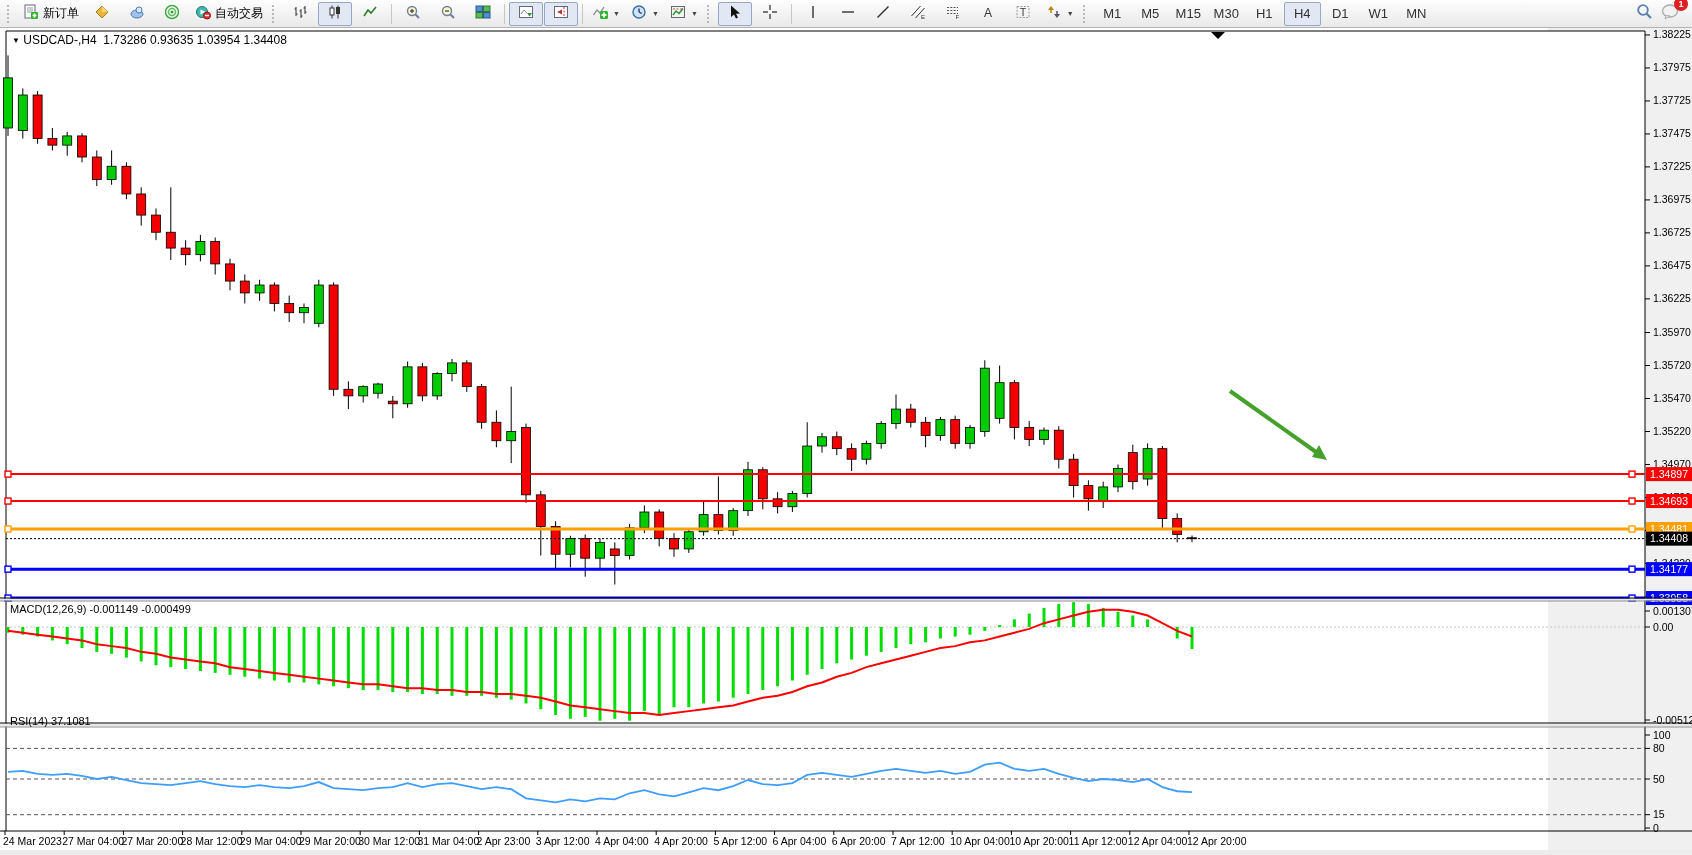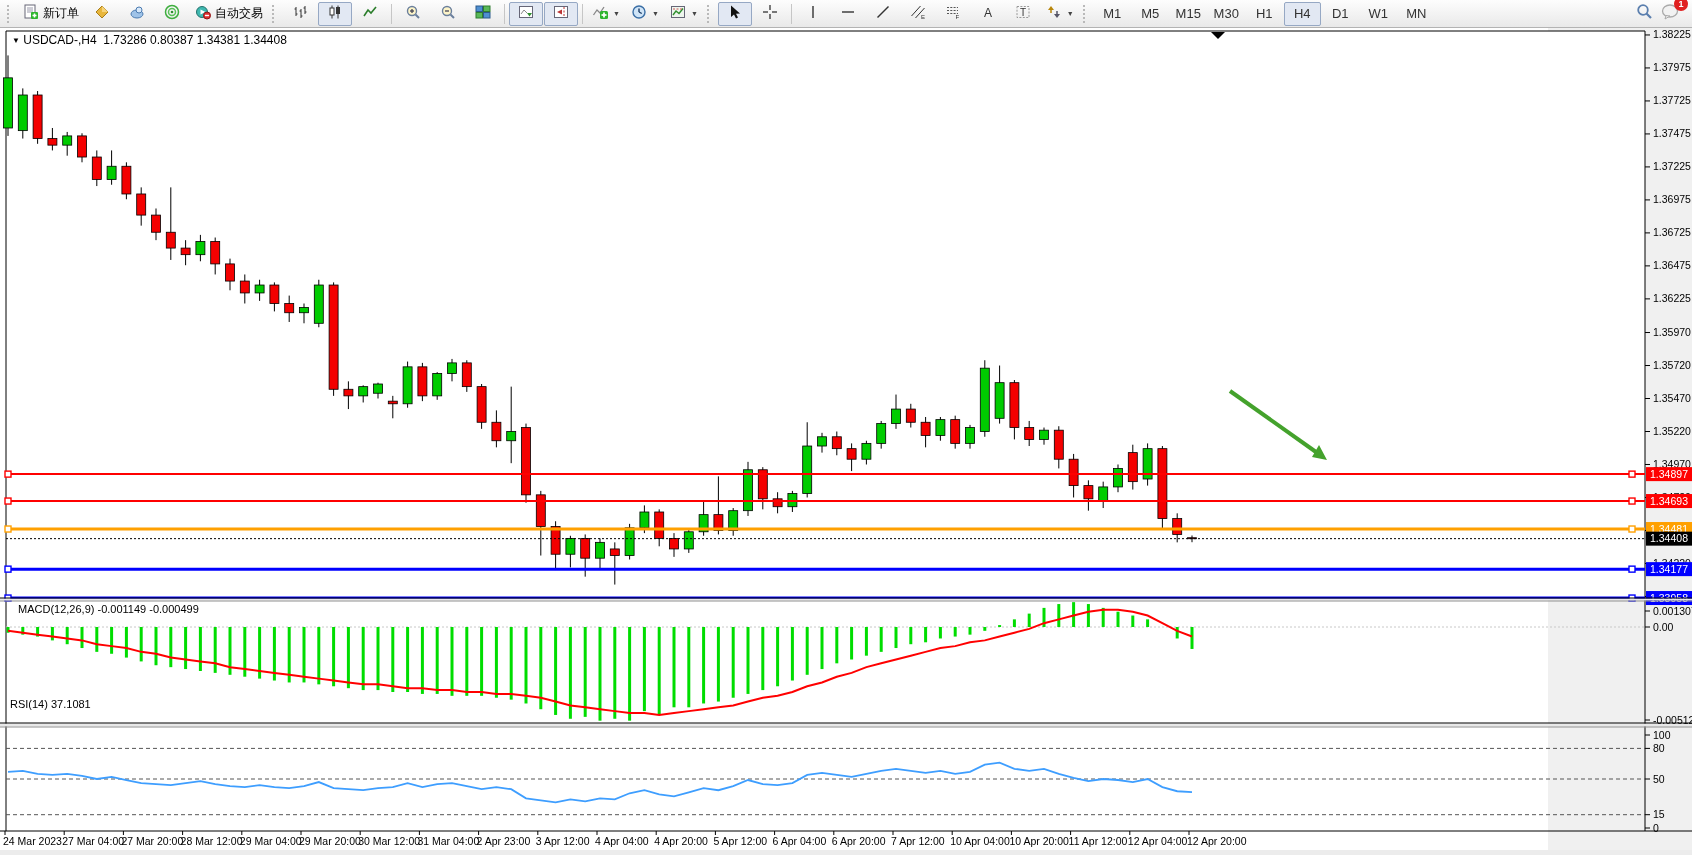--- a/index.html
+++ b/index.html
@@ -745,17 +745,17 @@
         <text x="1068.6000000000001" y="817">11 Apr 12:00</text>
         <line x1="1129.8" y1="803" x2="1129.8" y2="807" stroke="#000"></line>
         <text x="1127.8" y="817">12 Apr 04:00</text>
         <line x1="1189" y1="803" x2="1189" y2="807" stroke="#000"></line>
         <text x="1187" y="817">12 Apr 20:00</text>
       </g>
       <rect x="0" y="822" width="1692" height="5" fill="#ececec"></rect>
     </svg>
 </div>
 
-<div class="overlay" style="left:12px;top:33px;"><span class="tri">▼</span> <span>USDCAD-,H4</span>  <span>1.73286</span> <span>0.80387</span> <span>1.34381</span> <span>1.34408</span></div>
-
-<div class="ind-label" style="left:18px;top:603px;"><span>MACD(12,26,9)</span> <span>-0.001149</span> <span>-0.000499</span></div>
-
-<div class="ind-label" style="left:10px;top:698px;"><span>RSI(14)</span> <span>37.1081</span></div>
+<div class="overlay" style="left:12px;top:33px;"><span class="tri">▼</span> <span>USDCAD-,H4</span>  <span>1.73286</span> <span>0.93635</span> <span>1.03954</span> <span>1.34408</span></div>
+
+<div class="ind-label" style="left:10px;top:603px;"><span>MACD(12,26,9)</span> <span>-0.001149</span> <span>-0.000499</span></div>
+
+<div class="ind-label" style="left:10px;top:715px;"><span>RSI(14)</span> <span>37.1081</span></div>
 
 </body></html>

